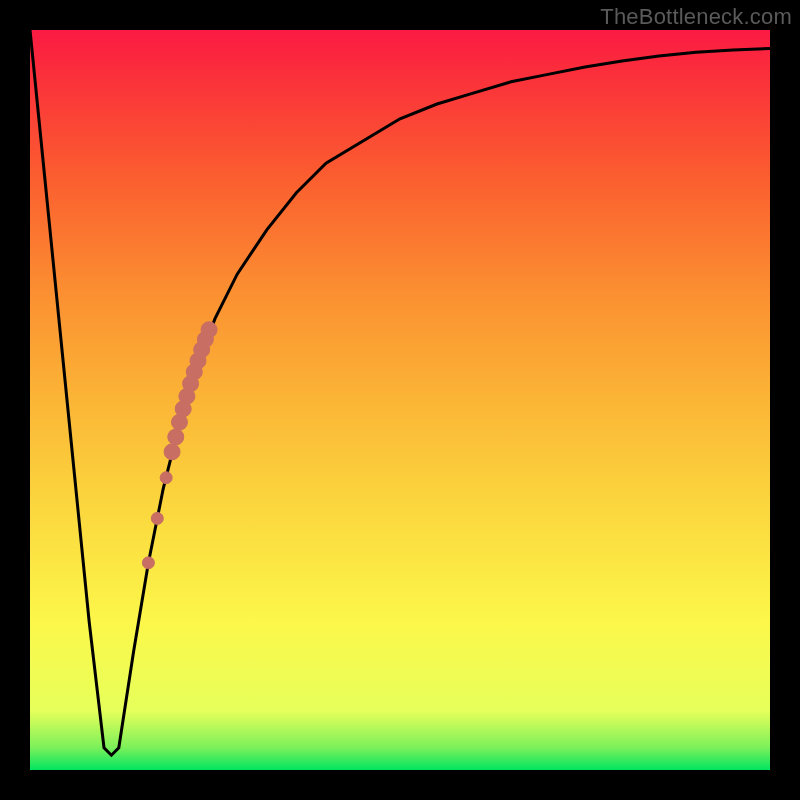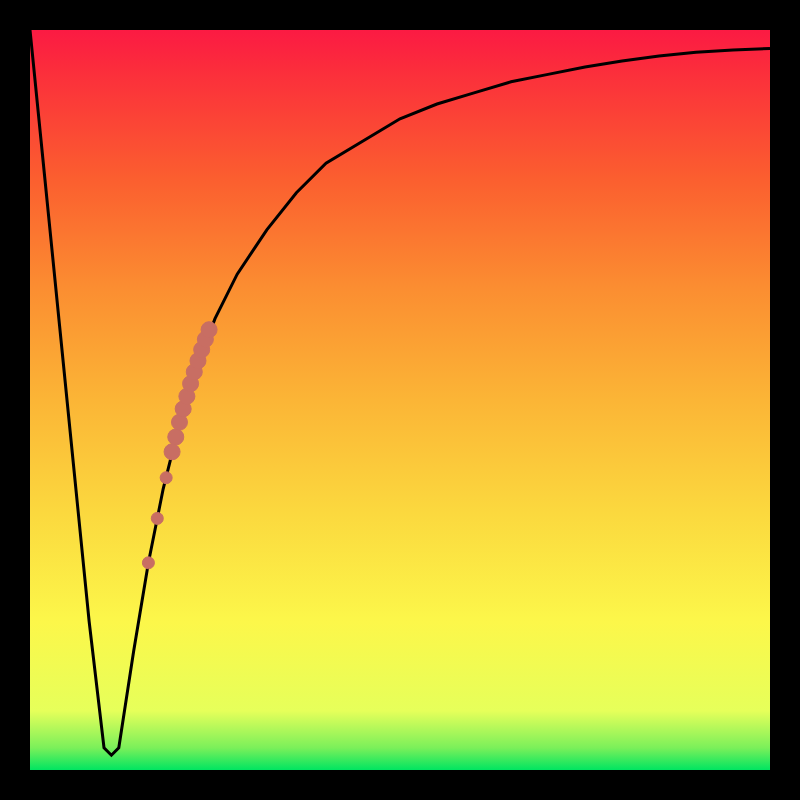--- a/index.html
+++ b/index.html
@@ -71,13 +71,14 @@
           <circle cx="156.88" cy="366.30" r="8" fill="#c86e63" stroke="#c86e63"></circle>
           <circle cx="160.58" cy="353.72" r="8" fill="#c86e63" stroke="#c86e63"></circle>
           <circle cx="164.28" cy="341.88" r="8" fill="#c86e63" stroke="#c86e63"></circle>
           <circle cx="167.98" cy="330.78" r="8" fill="#c86e63" stroke="#c86e63"></circle>
           <circle cx="171.68" cy="319.68" r="8" fill="#c86e63" stroke="#c86e63"></circle>
           <circle cx="175.38" cy="309.32" r="8" fill="#c86e63" stroke="#c86e63"></circle>
           <circle cx="179.08" cy="299.70" r="8" fill="#c86e63" stroke="#c86e63"></circle>
         </g>
     </svg>
   </div>
+  <div class="watermark">TheBottleneck.com</div>
 </div>
 
 </body></html>

